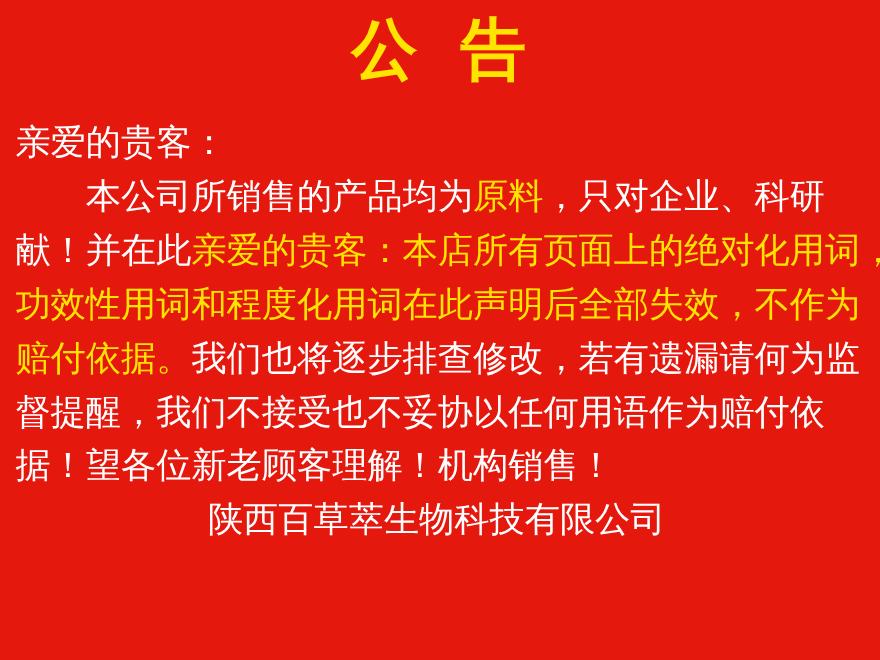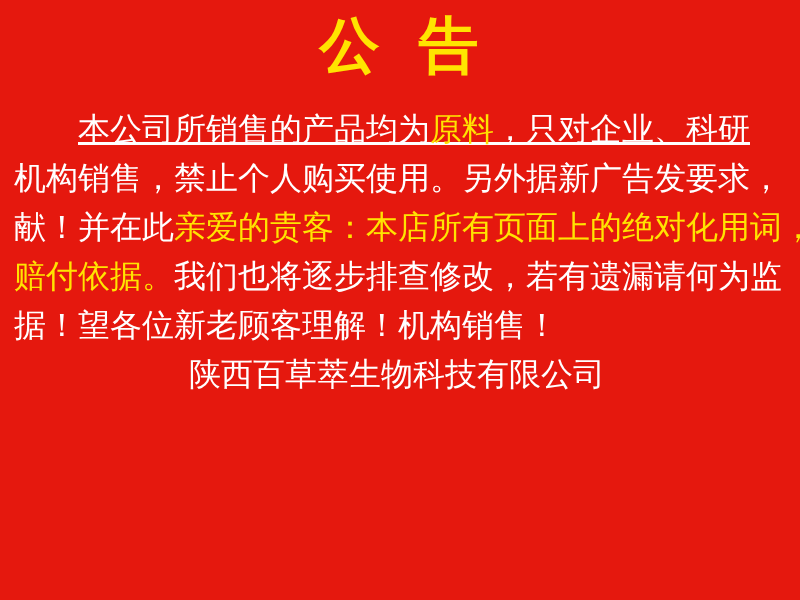--- a/index.html
+++ b/index.html
@@ -36,35 +36,36 @@
     font-size: 32px;
     line-height: 49px;
     color: var(--white, #FFFFFF);
   }
   .line {
     white-space: nowrap;
     height: 49px;
   }
   .line.indent {
     padding-left: 64px;
-    text-decoration: underline;
   }
   .line.right {
     text-align: center;
     padding-right: 6px;
   }
   .white { color: var(--white, #FFFFFF); }
   .yellow { color: var(--yellow, #FFE400); }
 </style>
 </head>
 <body>
 
 <div class="banner">
   <div class="title">公 告</div>
   <div class="content">
+      <div class="line"><span class="white">亲爱的贵客：</span></div>
       <div class="line indent"><span class="white">本公司所销售的产品均为</span><span class="yellow">原料</span><span class="white">，只对企业、科研</span></div>
-      <div class="line"><span class="white">机构销售，禁止个人购买使用。另外据新广告发要求，</span></div>
       <div class="line"><span class="white">献！并在此</span><span class="yellow">亲爱的贵客：本店所有页面上的绝对化用词，</span></div>
+      <div class="line"><span class="yellow">功效性用词和程度化用词在此声明后全部失效，不作为</span></div>
       <div class="line"><span class="yellow">赔付依据。</span><span class="white">我们也将逐步排查修改，若有遗漏请何为监</span></div>
+      <div class="line"><span class="white">督提醒，我们不接受也不妥协以任何用语作为赔付依</span></div>
       <div class="line"><span class="white">据！望各位新老顾客理解！机构销售！</span></div>
       <div class="line right"><span class="white">陕西百草萃生物科技有限公司</span></div>
     </div>
 </div>
 
 </body></html>

